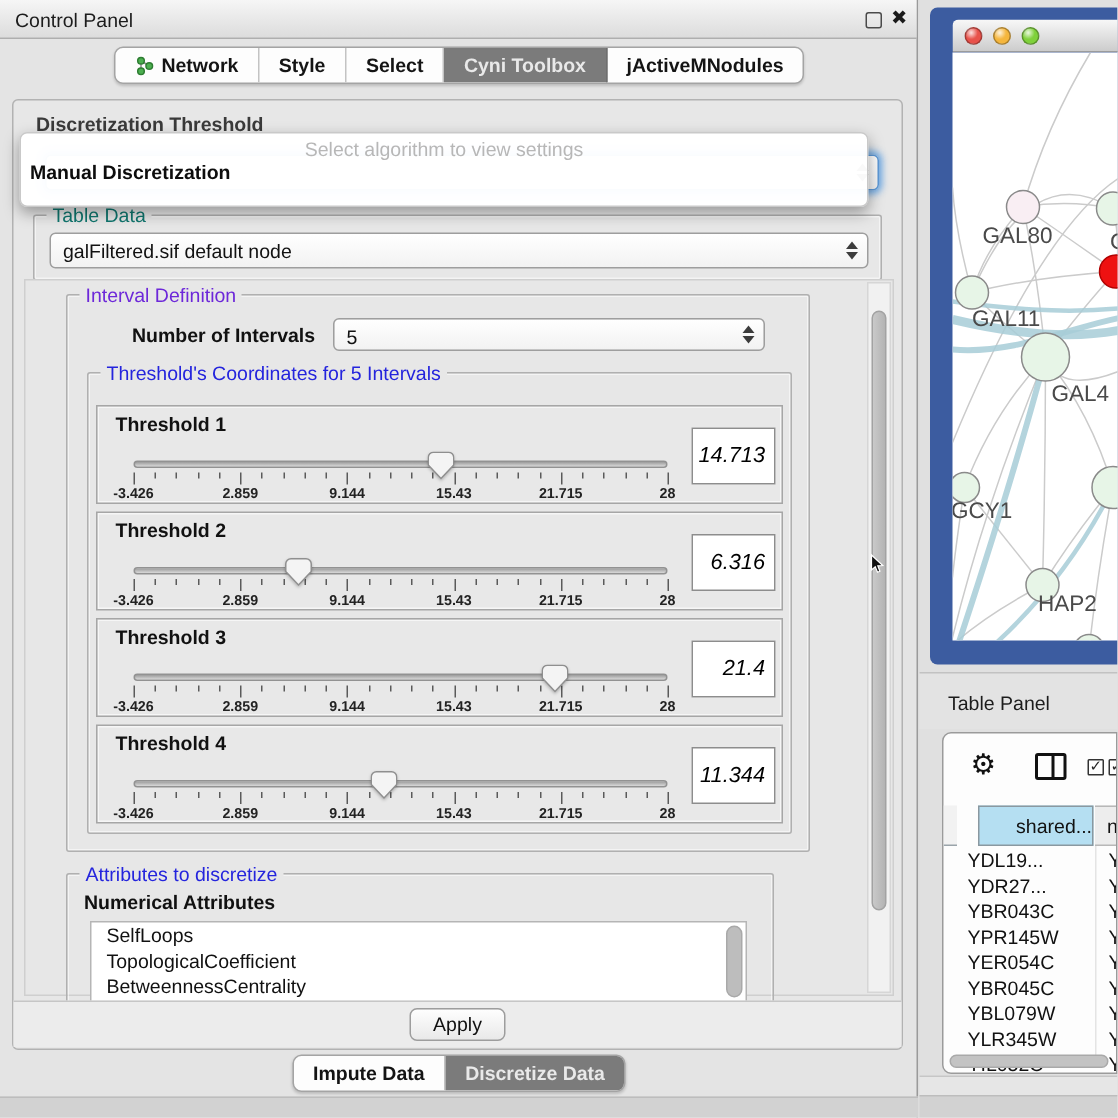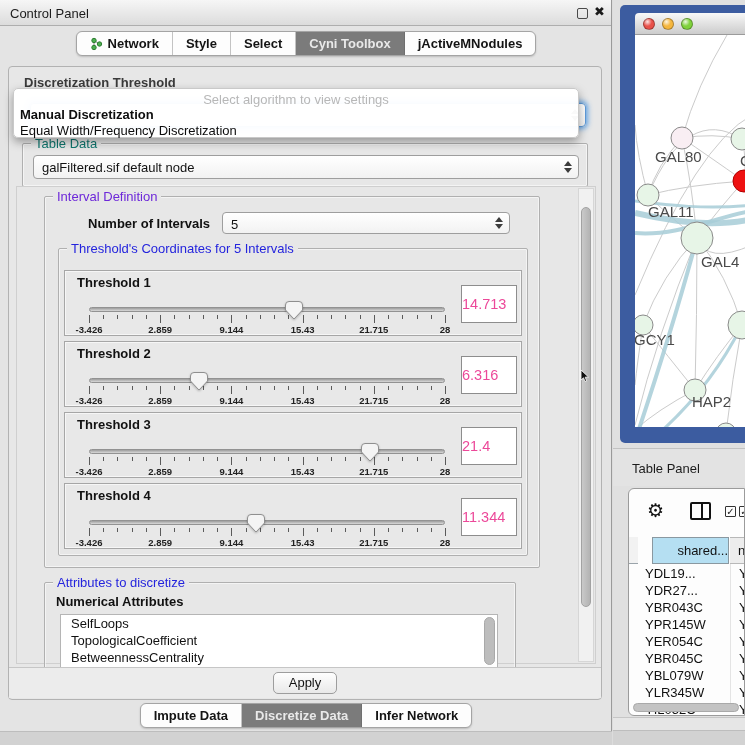--- a/index.html
+++ b/index.html
@@ -68,21 +68,21 @@
   .thresh-label { position:absolute; left:12px; top:4px; font-size:13px; font-weight:bold; color:#111; }
   .slider-zone { position:absolute; left:24px; top:28px; width:356px; height:36px; }
   .slider-track { position:absolute; left:0; top:8px; width:356px; height:5px; border-radius:3px;
     background:linear-gradient(#9c9c9c,#d9d9d9); border:1px solid #929292; }
   .slider-thumb { position:absolute; top:2px; width:18px; height:19px; filter:drop-shadow(0 1px 1px rgba(0,0,0,.25)); }
   .tick { position:absolute; width:1px; background:#5a5a5a; top:16px; }
   .tick.minor { height:4px; }
   .tick.major { height:8px; }
   .tick-label { position:absolute; top:25px; transform:translateX(-50%); font-size:9.5px; font-weight:bold; color:#222; white-space:nowrap; }
   .value-box { position:absolute; left:396px; top:14px; width:56px; height:38px; background:#fff; border:1px solid #8d8d8d;
-    font-size:14.5px; color:#ec4899; line-height:36px; padding-right:6px; }
+    font-size:14.5px; color:#000000; text-align:right; line-height:36px; padding-right:6px;font-style:italic; }
 
   #attributes-group { left:44px; top:582px; width:472px; height:112px; }
   #num-attr-label { position:absolute; left:56px; top:594px; font-size:13px; font-weight:bold; color:#111; }
   #attr-list { position:absolute; left:60px; top:614px; width:438px; height:76px; background:#fff; border:1px solid #b5b5b5; overflow:hidden; }
   .attr-item { height:17px; line-height:17px; font-size:13px; color:#111; padding-left:10px; white-space:nowrap; }
   #attr-scrollbar { position:absolute; right:2px; top:2px; width:11px; height:48px; background:#bdbdbd; border:1px solid #a9a9a9; border-radius:6px; }
 
   #main-scrollbar { position:absolute; left:578px; top:188px; width:16px; height:474px; background:#f1f1f1; border:1px solid #d6d6d6; }
   #main-scroll-thumb { position:absolute; left:2px; top:18px; width:10px; height:400px; border-radius:6px;
     background:linear-gradient(90deg,#c9c9c9,#b3b3b3); border:1px solid #a2a2a2; }
@@ -391,23 +391,20 @@
       <div id="apply-btn">Apply</div>
     </div>
 
     <div id="cp-bottom-tabbar">
       <div class="segmented" id="bottom-tabs">
           <div class="tab">
             <span>Impute Data</span>
           </div>
           <div class="tab active">
             <span>Discretize Data</span>
-          </div>
-          <div class="tab">
-            <span>Infer Network</span>
           </div>
         </div>
     </div>
     <div id="cp-bottom-strip"></div>
   </div>
 
   <div id="right-region">
 
     <div id="net-frame" style="background-color: rgb(60, 92, 160);">
       <div id="net-titlebar">
@@ -523,19 +520,18 @@
       <div id="tp-hscroll"></div>
     </div>
 
     <div id="below-table-strip"></div>
     <div id="below-table-strip2"></div>
   </div>
 
   <div id="algo-popup">
     <div id="popup-hint">Select algorithm to view settings</div>
     <div class="popup-opt" id="popup-opt0">Manual Discretization</div>
-    <div class="popup-opt" id="popup-opt1">Equal Width/Frequency Discretization</div>
   </div>
 
   <svg id="mouse-cursor" width="10" height="14" viewBox="0 0 10 14">
     <path d="M1,1 L1,11 L3.5,8.8 L5,12.5 L6.6,11.8 L5.2,8.2 L8.5,8 Z" fill="#111" stroke="#fff" stroke-width="0.8"></path>
   </svg>
 </div>
 
 </body></html>

